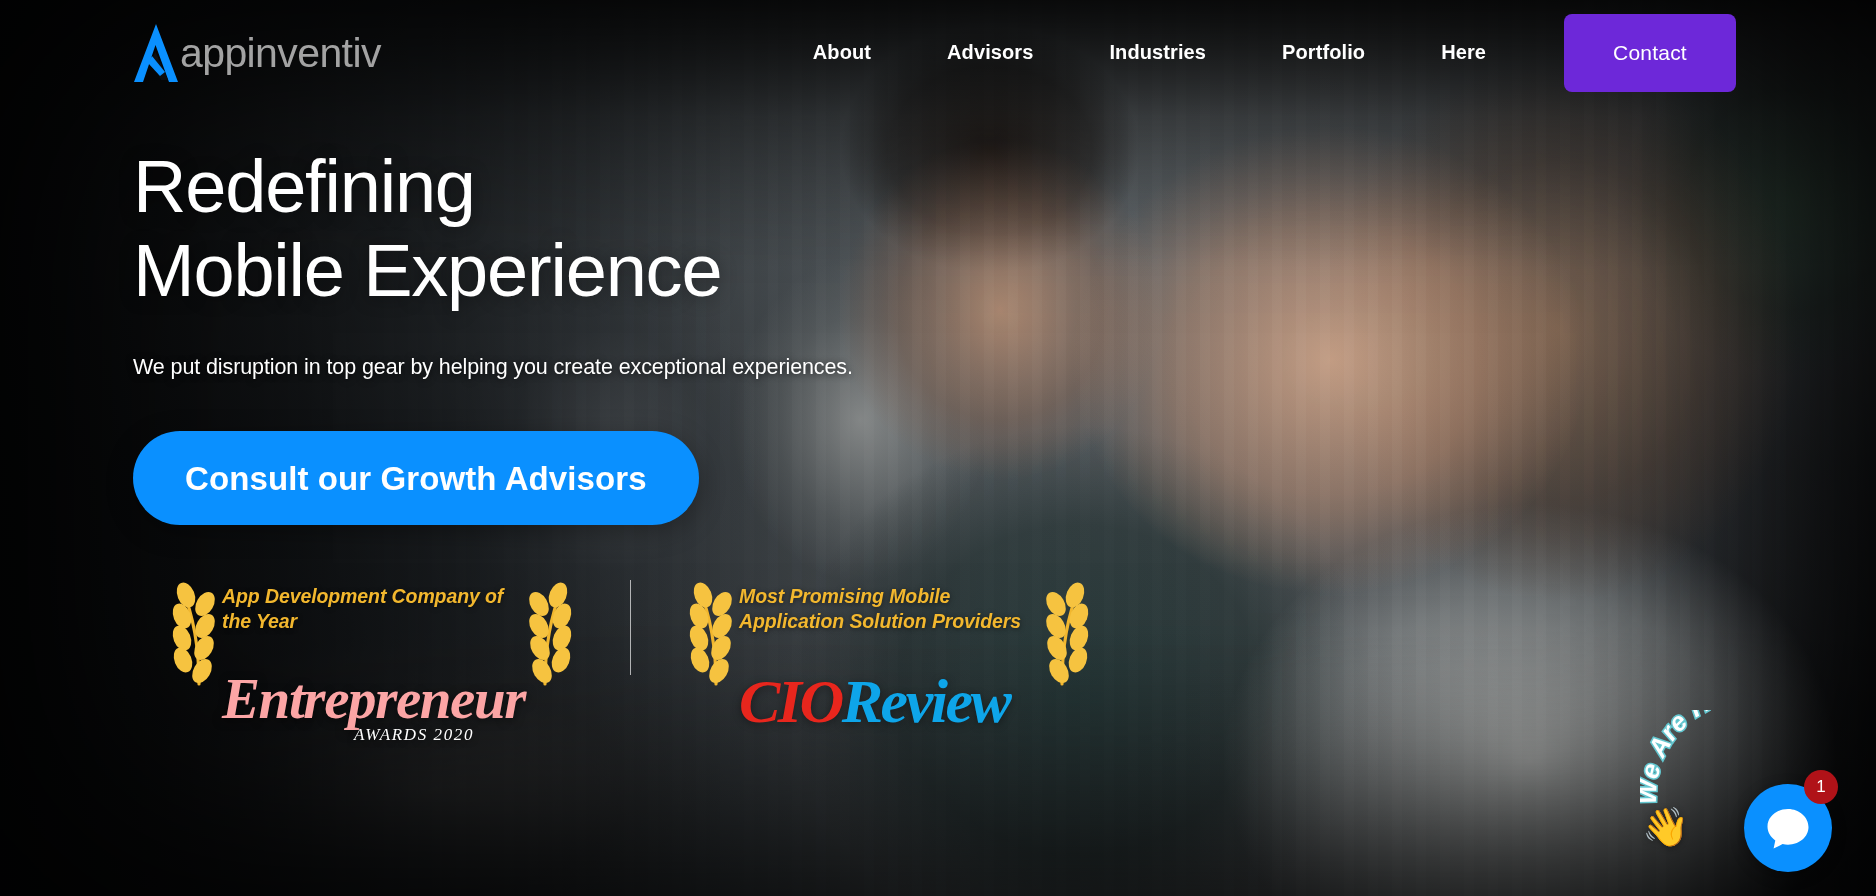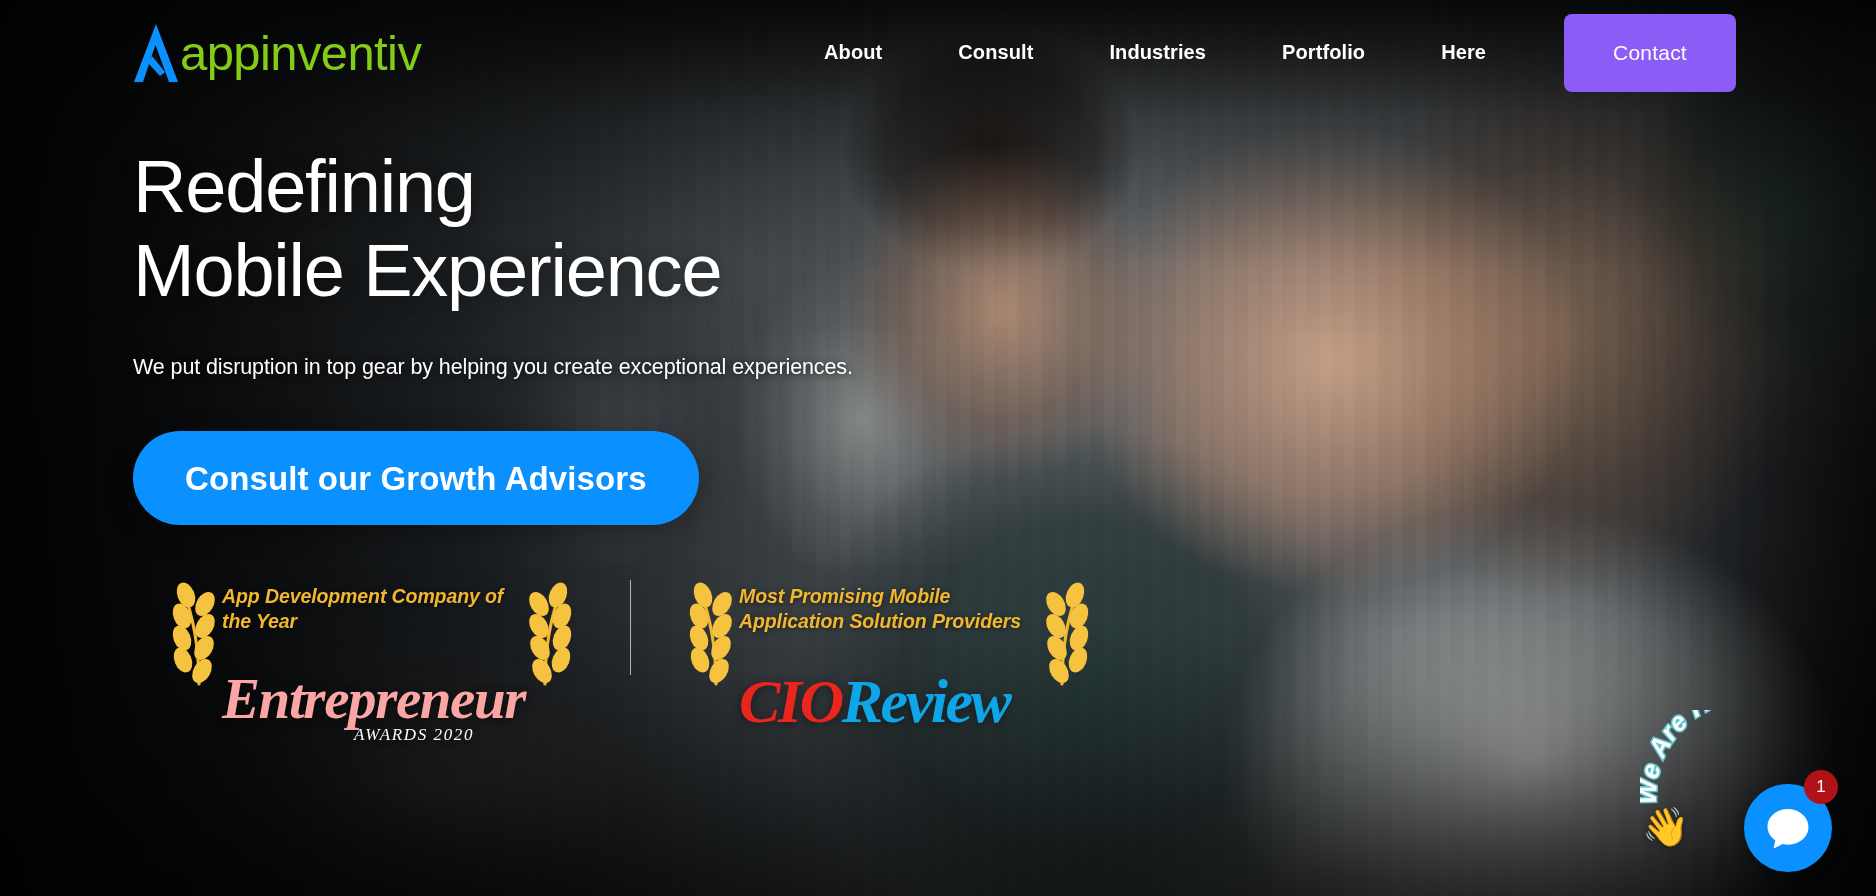--- a/index.html
+++ b/index.html
@@ -89,22 +89,22 @@
   }
   .logo-wrap {
     display: flex;
     align-items: center;
     margin-left: 130px;
     gap: 4px;
     cursor: pointer;
   }
   .logo-mark { width: 52px; height: 62px; display: block; }
   .logo-text {
-    color: #84cc16;
-    font-size: 49px;
+    color: #a3a3a3;
+    font-size: 41px;
     letter-spacing: -0.6px;
     font-weight: 400;
     line-height: 1;
     position: relative;
     left: -6px;
     top: 1px;
   }
 
   .nav {
     margin-left: auto;
@@ -118,21 +118,21 @@
     font-size: 20px;
     font-weight: 700;
     letter-spacing: 0.1px;
     padding: 10px 0;
     margin: 0 38px;
     cursor: pointer;
     white-space: nowrap;
   }
 
   .contact-btn {
-    background: #8b5cf6;
+    background: #6d28d9;
     color: #ffffff;
     font-size: 21px;
     border: none;
     border-radius: 8px;
     width: 172px;
     height: 78px;
     margin-left: 40px;
     margin-right: 140px;
     cursor: pointer;
     font-family: inherit;
@@ -352,21 +352,21 @@
       <svg class="logo-mark" viewBox="0 0 52 62">
         <path d="M26 2 L48 60 L39 60 L25.5 23 L13 60 L4 60 Z" fill="#0a90ff"></path>
         <path d="M25.5 30 L38 58 L31 58 L21 38 Z" fill="#0d0f11"></path>
         <path d="M22 34 L35 50 L30 54 L18 41 Z" fill="#0a90ff"></path>
       </svg>
       <span class="logo-text">appinventiv</span>
     </a>
 
     <nav class="nav">
       <span class="nav-item">About</span>
-      <span class="nav-item">Consult</span>
+      <span class="nav-item">Advisors</span>
       <span class="nav-item">Industries</span>
       <span class="nav-item">Portfolio</span>
       <span class="nav-item">Here</span>
       <button class="contact-btn">Contact</button>
     </nav>
   </header>
 
   <div class="hero-copy">
     <h1 class="headline">
       <span>Redefining</span>

